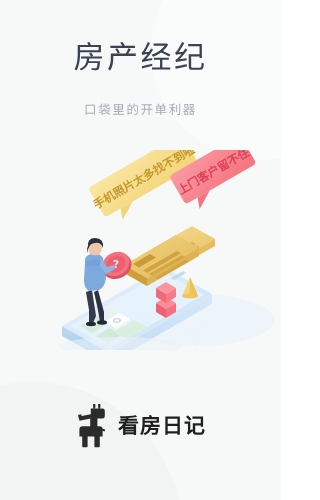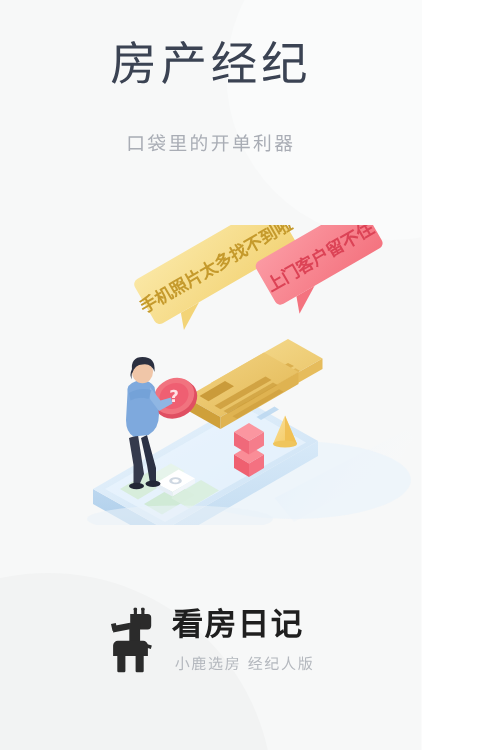--- a/index.html
+++ b/index.html
@@ -46,21 +46,21 @@
   .header {
     position: absolute;
     left: 0;
     top: 0;
     width: 281px;
     text-align: center;
     z-index: 4;
   }
   .title {
     margin: 0;
-    padding-top: 26px;
+    padding-top: 40px;
     font-size: 31px;
     line-height: 1.12;
     letter-spacing: 2.5px;
     font-weight: 400;
     color: #3b4353;
   }
   .subtitle {
     margin: 11px;
     padding-top: 13px;
     font-size: 12.5px;
@@ -303,17 +303,16 @@
 
           <rect x="7.2" y="31.4" width="5.4" height="11.8" rx="0.8"></rect>
           <rect x="19.4" y="31.4" width="5.4" height="11.8" rx="0.8"></rect>
 
           <path d="M26.8 24.4 l3.4 1.0 -0.6 2.2 -3.2 -1.0 z"></path>
         </g>
       </svg>
     </div>
     <div class="brand-text">
       <div class="brand-name">看房日记</div>
-      <div class="brand-tag">小鹿选房 经纪人版</div>
     </div>
   </div>
 
 </div>
 
 </body></html>

